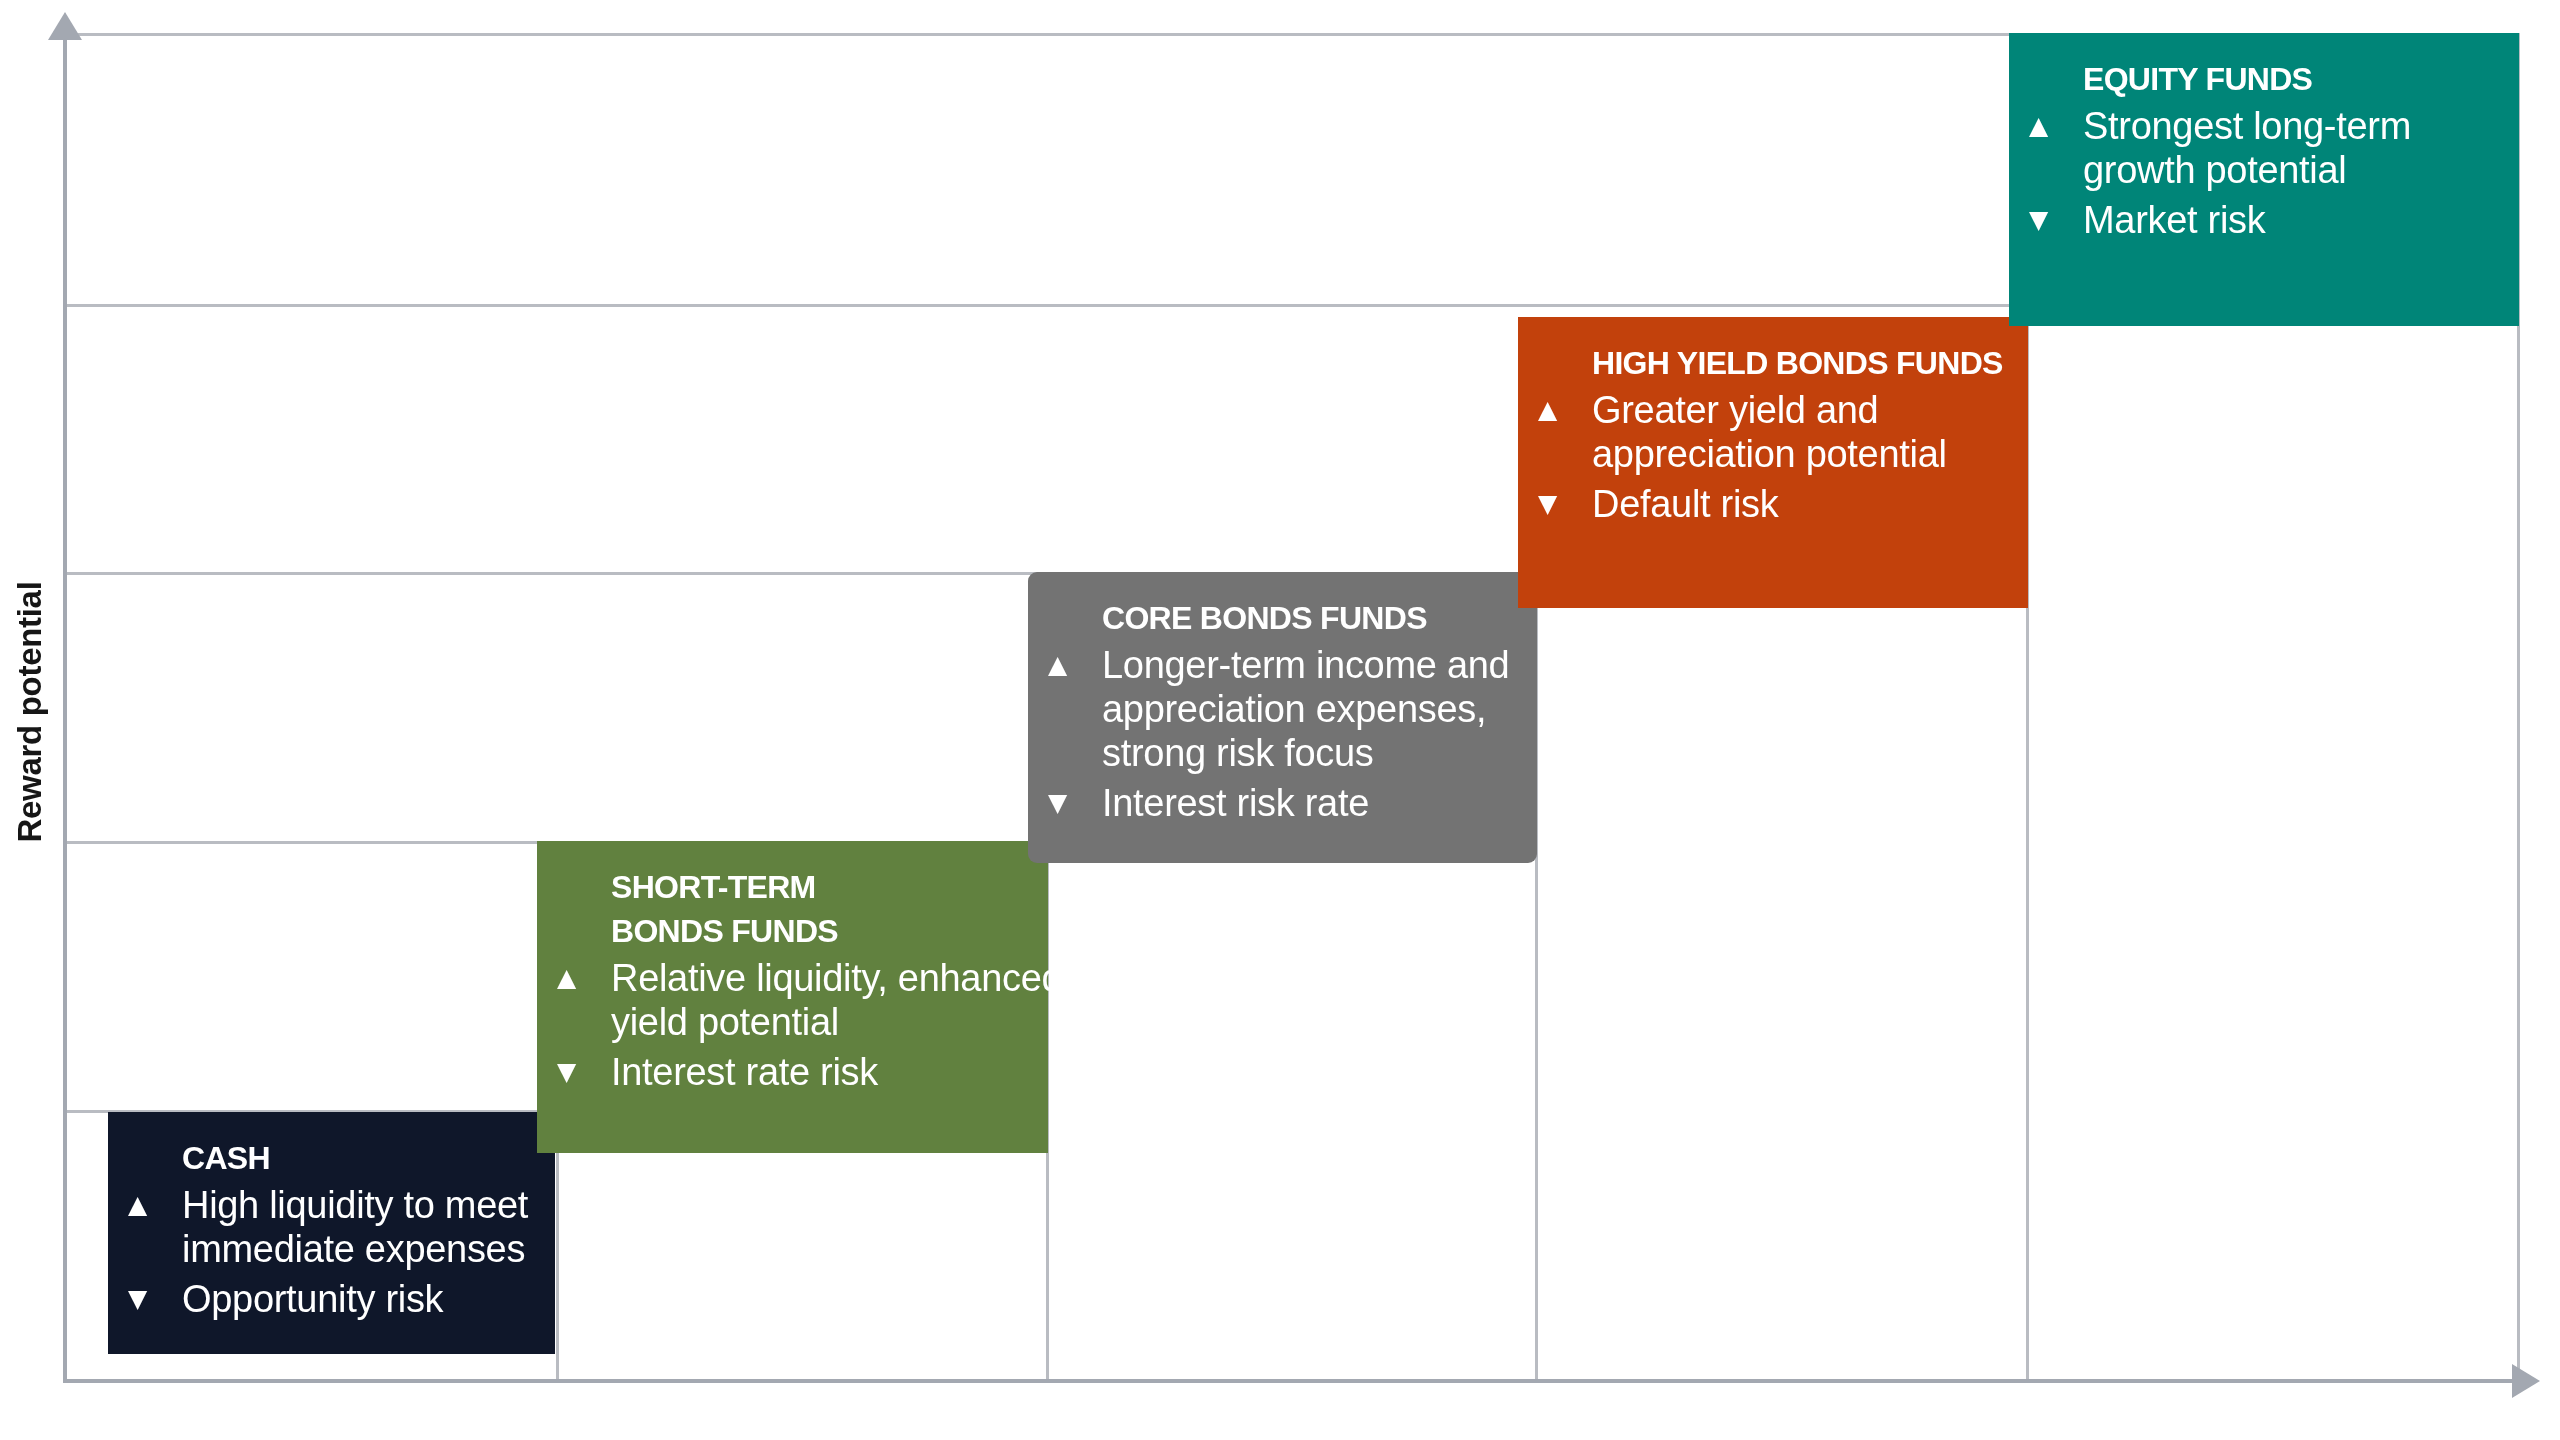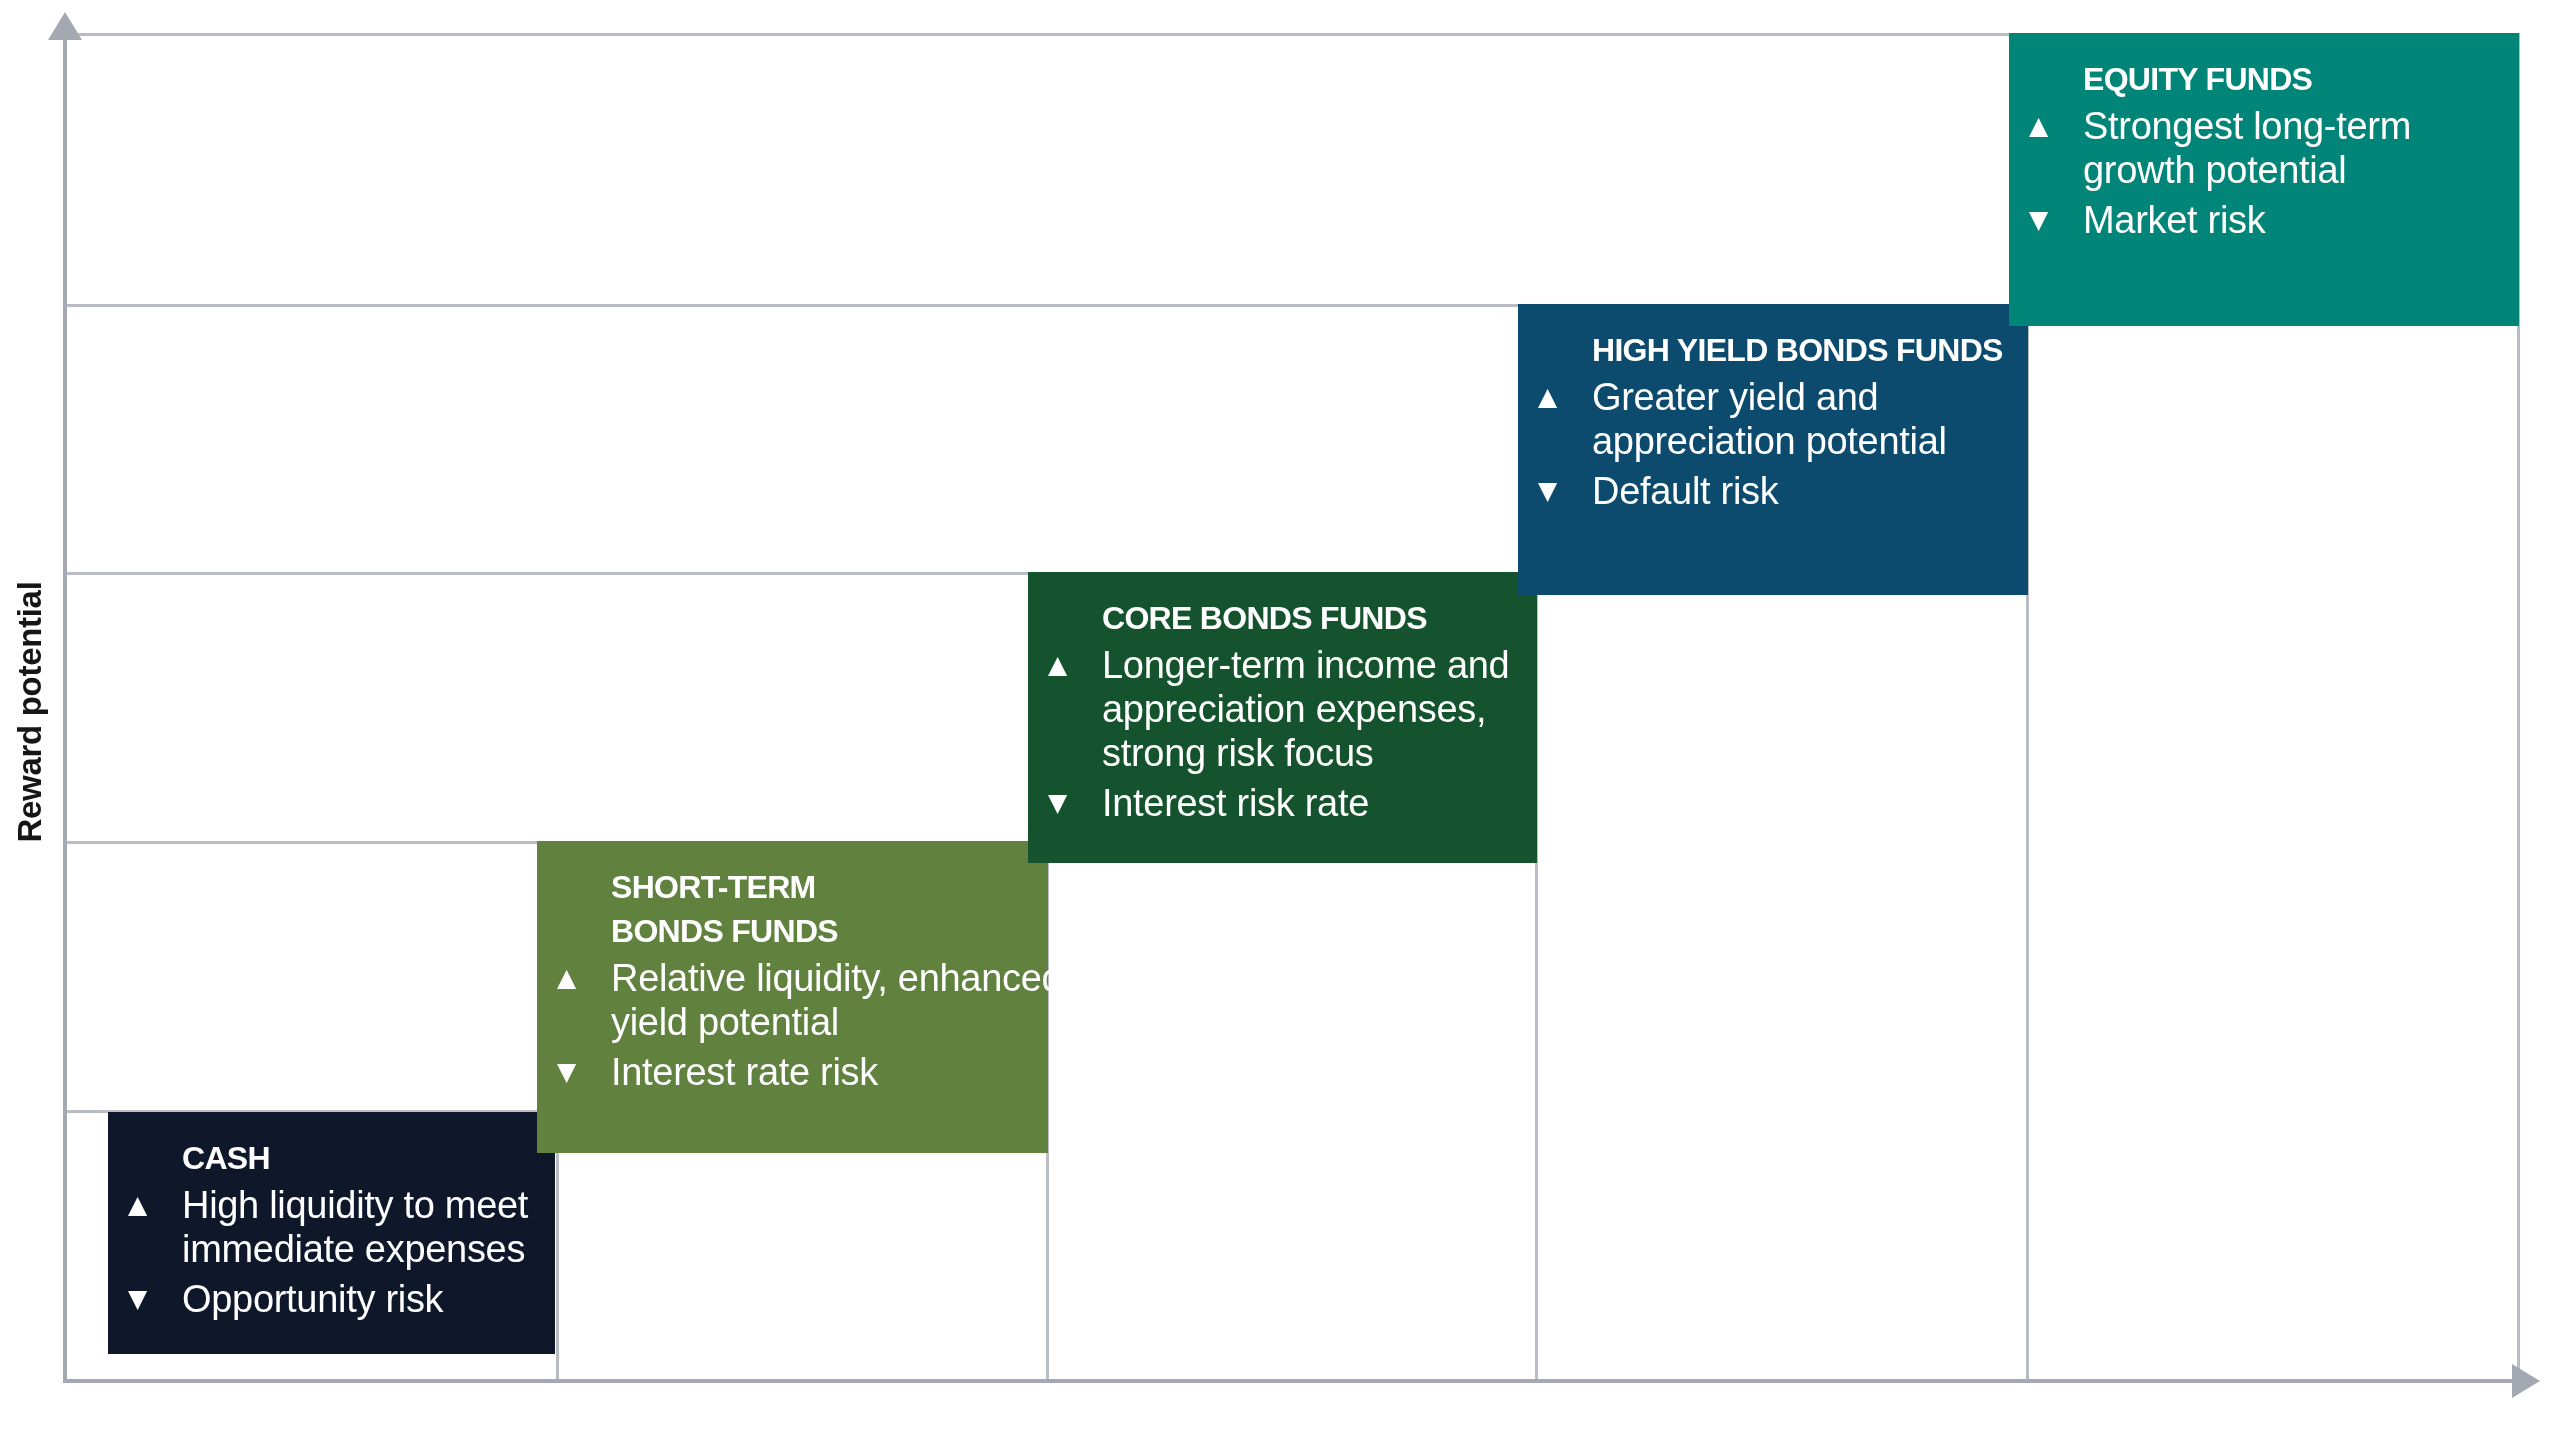--- a/index.html
+++ b/index.html
@@ -87,35 +87,35 @@
       <span class="marker">▲</span>
       <span class="f-text">Relative liquidity, enhanced
 yield potential</span>
     </div>
     <div class="f-row risk">
       <span class="marker">▼</span>
       <span class="f-text">Interest rate risk</span>
     </div>
   </div>
 
-  <div class="fund" id="fund-core" style="background: #14532d;">
+  <div class="fund" id="fund-core" style="background: #737373; border-radius: 9px;">
     <div class="f-title">CORE BONDS FUNDS</div>
     <div class="f-row">
       <span class="marker">▲</span>
       <span class="f-text">Longer-term income and
 appreciation expenses,
 strong risk focus</span>
     </div>
     <div class="f-row risk">
       <span class="marker">▼</span>
       <span class="f-text">Interest risk rate</span>
     </div>
   </div>
 
-  <div class="fund" id="fund-high-yield" style="background: #0c4a6e;">
+  <div class="fund" id="fund-high-yield" style="background: #c2410c; margin-top: 13px;">
     <div class="f-title">HIGH YIELD BONDS FUNDS</div>
     <div class="f-row">
       <span class="marker">▲</span>
       <span class="f-text">Greater yield and
 appreciation potential</span>
     </div>
     <div class="f-row risk">
       <span class="marker">▼</span>
       <span class="f-text">Default risk</span>
     </div>

